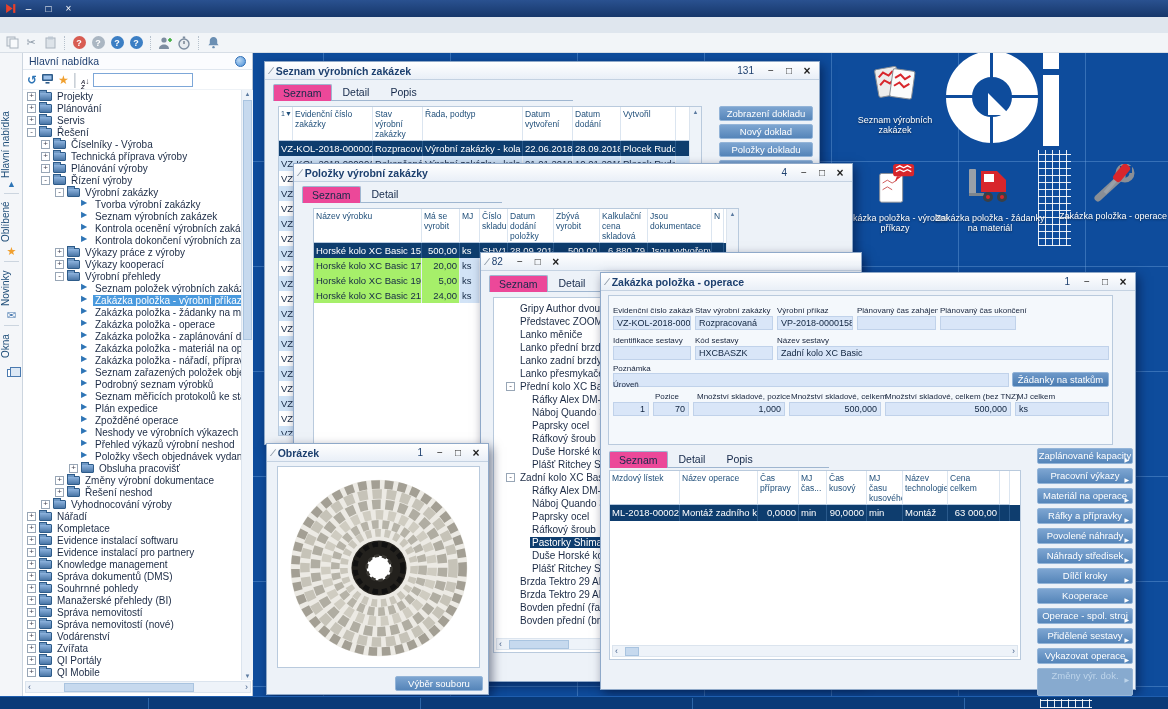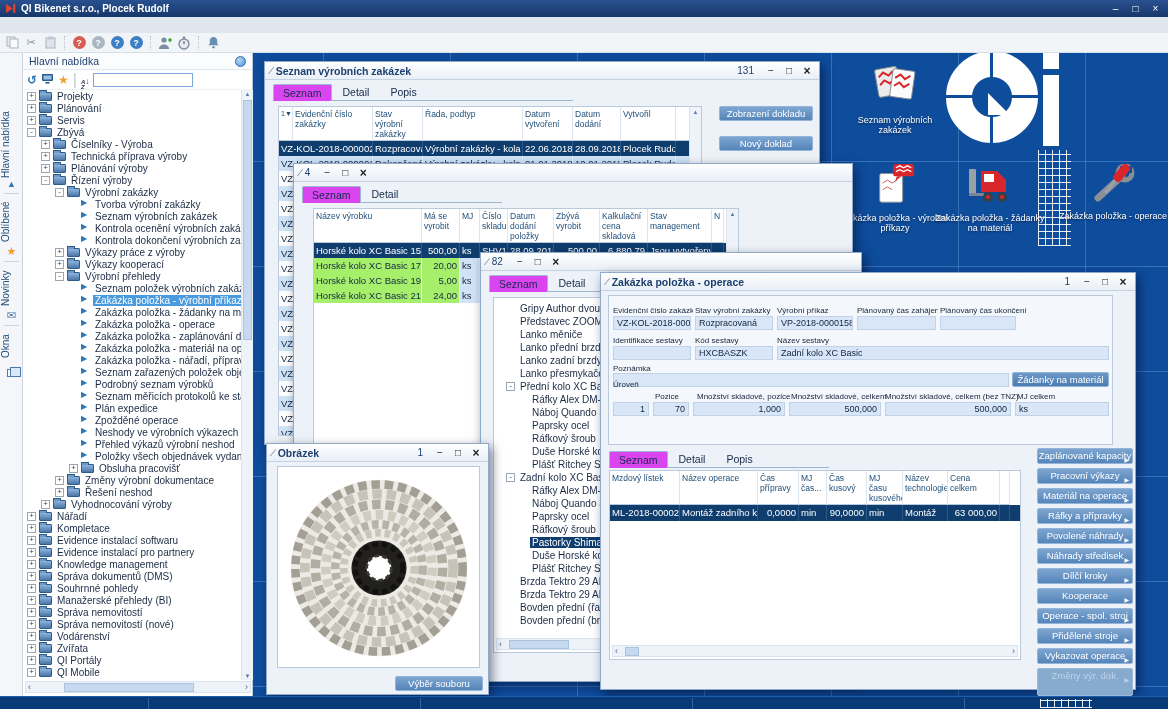--- a/index.html
+++ b/index.html
@@ -73,21 +73,21 @@
   
   .win{position:absolute;background:#edf2f8;border:1px solid #8fa9c9;box-shadow:3px 4px 10px rgba(0,10,40,.5)}
   .wtb{height:18px;background:linear-gradient(#ffffff,#e9eff7);border-bottom:1px solid #c4d2e2;display:flex;align-items:center;padding:0 5px;gap:4px}
   .wtb .wico{color:#8a97a5;font-size:10px;font-weight:bold;font-style:italic}
   .wtb .wt{font-size:10.5px;font-weight:bold;color:#1c3f6e;flex:1;white-space:nowrap;overflow:hidden}
   .wtb .wnum{font-size:10px;color:#1c3f6e;margin-right:6px}
   .wtb .wbtn{font-size:10px;color:#222;width:14px;text-align:center}
   .wtb .wclose{font-weight:bold;font-size:12px}
   .tabs{position:absolute;display:flex;align-items:flex-end;height:19px;border-bottom:1px solid #9fb6d0}
   .tab{font-size:10.5px;color:#15294a;padding:2px 9px;margin-right:1px;border:1px solid transparent;border-bottom:none;cursor:pointer}
-  .tab.active{background:#d946ef;border-color:#9fb6d0;border-radius:2px 2px 0 0;position:relative;bottom:-1px}
+  .tab.active{background:#ec4899;border-color:#9fb6d0;border-radius:2px 2px 0 0;position:relative;bottom:-1px}
   .panel{position:absolute;background:#fff;border:1px solid #b9cadd;overflow:hidden}
   .thr{display:flex;background:#fff}
   .th{flex:none;font-size:8.5px;line-height:10px;color:#1f4e79;padding:2px 2px 1px;border-right:1px solid #dbe5f0;border-bottom:1px solid #b7c9de;overflow:hidden}
   .tr{display:flex;height:15px;line-height:15px;cursor:default}
   .td{flex:none;font-size:9.5px;color:#142844;padding:0 2px;border-right:1px solid #e8eef6;white-space:nowrap;overflow:hidden}
   .tr.sel{background:#0e3d6e}.tr.sel .td{color:#fff;border-right-color:#2a5a8c}
   .tr.alt{background:#cfe3f7}
   .tr.grn .td:nth-child(1),.tr.grn .td:nth-child(2){background:#a6ef6a}
   .tr.grn .td:nth-child(3){background:#d2e3f6}
   .ra{text-align:right}
@@ -115,21 +115,20 @@
 </head>
 <body>
 
 <div class="screen">
 
   <div class="appbar">
     <svg width="11" height="11" viewBox="0 0 10 10">
         <path d="M1 1l6 4-6 4z" fill="#e8402a"></path>
         <rect x="7.4" y="1" width="2" height="8" fill="#e8402a"></rect>
       </svg>
-    <span class="atitle">QI Bikenet s.r.o., Plocek Rudolf</span>
     <span class="actl">–</span>
     <span class="actl">□</span>
     <span class="actl">×</span>
   </div>
 
 
   <div class="toolbar">
     <span class="tico16">
         <svg width="13" height="13" viewBox="0 0 13 13">
           <rect x="1" y="1" width="8" height="9" fill="#e8ecf0" stroke="#aab4be"></rect>
@@ -230,21 +229,21 @@
 
         <div class="trow l0 f">
           <span class="texp">+</span>
           <span class="tico"></span>
           <span class="tlbl">Servis</span>
         </div>
 
         <div class="trow l0 f">
           <span class="texp">-</span>
           <span class="tico"></span>
-          <span class="tlbl">Zbývá</span>
+          <span class="tlbl">Řešení</span>
         </div>
 
         <div class="trow l1 f">
           <span class="texp">+</span>
           <span class="tico"></span>
           <span class="tlbl">Číselníky - Výroba</span>
         </div>
 
         <div class="trow l1 f">
           <span class="texp">+</span>
@@ -816,46 +815,47 @@
             <span class="td w1c3"></span>
             <span class="td w1c4"></span>
             <span class="td w1c5"></span>
             <span class="td w1cf"></span>
           </div>
         </div>
       <div class="vscroll" style="right:0;top:0;width:12px;height:330px">
         <span class="sarr" style="top:2px">▲</span>
       </div>
     </div>
-    <div class="btncol" style="left:454px;top:44px;width:94px;gap:15px">
+    <div class="btncol" style="left:454px;top:44px;width:94px;gap:3px">
 
     <div class="sbtn">Zobrazení dokladu</div>
         <div class="sbtn">Nový doklad</div>
         <div class="sbtn">Položky dokladu</div>
         <div class="sbtn"></div>
       </div>
   </div>
 
   <div class="win" style="left:293px;top:163px;width:560px;height:340px">
     <div class="wtb">
       <span class="wico">∕</span>
+      <span class="wt">Položky výrobní zakázky</span>
       <span class="wnum">4</span>
       <span class="wbtn">−</span>
       <span class="wbtn">□</span>
       <span class="wbtn wclose">×</span>
     </div>
     <div class="tabs" style="left:8px;top:20px;width:200px">
       <span class="tab active">Seznam</span>
       <span class="tab">Detail</span>
     </div>
     <div class="panel" style="left:19px;top:44px;width:426px;height:285px">
       <div class="thr">
         <div class="rep">
           
-        <span class="th w2c0">Název výrobku</span><span class="th w2c1">Má se vyrobit</span><span class="th w2c2">MJ</span><span class="th w2c3">Číslo skladu</span><span class="th w2c4">Datum dodání položky</span><span class="th w2c5">Zbývá vyrobit</span><span class="th w2c6">Kalkulační cena skladová</span><span class="th w2c7">Stav management</span><span class="th w2c8">N</span></div>
+        <span class="th w2c0">Název výrobku</span><span class="th w2c1">Má se vyrobit</span><span class="th w2c2">MJ</span><span class="th w2c3">Číslo skladu</span><span class="th w2c4">Datum dodání položky</span><span class="th w2c5">Zbývá vyrobit</span><span class="th w2c6">Kalkulační cena skladová</span><span class="th w2c7">Jsou dokumentace</span><span class="th w2c8">N</span></div>
       </div>
       <div>
 
           <div class="tr sel">
             <span class="td w2c0">Horské kolo XC Basic 15"</span>
             <span class="td w2c1 ra">500,00</span>
             <span class="td w2c2">ks</span>
             <span class="td w2c3">SHV1</span>
             <span class="td w2c4">28.09.2018</span>
             <span class="td w2c5 ra">500,00</span>
@@ -1104,21 +1104,21 @@
 
       <span class="flb" style="left:4px;top:40px">Identifikace sestavy</span>
       <span class="flb" style="left:86px;top:40px">Kód sestavy</span>
       <span class="flb" style="left:168px;top:40px">Název sestavy</span>
       <span class="fld" style="left:4px;top:50px;width:78px"></span>
       <span class="fld" style="left:86px;top:50px;width:78px">HXCBASZK</span>
       <span class="fld" style="left:168px;top:50px;width:332px">Zadní kolo XC Basic</span>
 
       <span class="flb" style="left:4px;top:68px">Poznámka</span>
       <span class="fld" style="left:4px;top:77px;width:396px"></span>
-      <div class="sbtn" style="position:absolute;left:403px;top:76px;width:97px;background:linear-gradient(#6d98c8,#4a7cb2)">Žádanky na materiál</div>
+      <div class="sbtn" style="position:absolute;left:403px;top:76px;width:97px;background:linear-gradient(#6d98c8,#4a7cb2)">Žádanky na statkům</div>
 
       <span class="flb" style="left:4px;top:84px">Úroveň</span>
       <span class="flb" style="left:46px;top:96px">Pozice</span>
       <span class="flb" style="left:88px;top:96px">Množství skladové, pozice</span>
       <span class="flb" style="left:182px;top:96px">Množství skladové, celkem</span>
       <span class="flb" style="left:276px;top:96px">Množství skladové, celkem (bez TNZ)</span>
       <span class="flb" style="left:408px;top:96px">MJ celkem</span>
       <span class="fld ra" style="left:4px;top:106px;width:36px">1</span>
       <span class="fld ra" style="left:44px;top:106px;width:36px">70</span>
       <span class="fld ra" style="left:84px;top:106px;width:92px">1,000</span>
@@ -1165,21 +1165,21 @@
 
     <div class="sbtn" style="height:16px;line-height:14px"><span>Zaplánované kapacity</span><span class="arr">▶</span></div>
         <div class="sbtn arrow" style="height:16px;line-height:14px"><span>Pracovní výkazy</span><span class="arr">▶</span></div>
         <div class="sbtn" style="height:16px;line-height:14px"><span>Materiál na operace</span><span class="arr">▶</span></div>
         <div class="sbtn" style="height:16px;line-height:14px"><span>Ráfky a přípravky</span><span class="arr">▶</span></div>
         <div class="sbtn arrow" style="height:16px;line-height:14px"><span>Povolené náhrady</span><span class="arr">▶</span></div>
         <div class="sbtn" style="height:16px;line-height:14px"><span>Náhrady středisek</span><span class="arr">▶</span></div>
         <div class="sbtn arrow" style="height:16px;line-height:14px"><span>Dílčí kroky</span><span class="arr">▶</span></div>
         <div class="sbtn arrow" style="height:16px;line-height:14px"><span>Kooperace</span><span class="arr">▶</span></div>
         <div class="sbtn arrow" style="height:16px;line-height:14px"><span>Operace - spol. stroj</span><span class="arr">▶</span></div>
-        <div class="sbtn" style="height:16px;line-height:14px"><span>Přidělené stroje</span><span class="arr">▶</span></div>
+        <div class="sbtn" style="height:16px;line-height:14px"><span>Přidělené sestavy</span><span class="arr">▶</span></div>
         <div class="sbtn" style="height:16px;line-height:14px"><span>Vykazovat operace</span><span class="arr">▶</span></div>
         <div class="sbtn disabled" style="height:28px;line-height:14px"><span>Změny výr. dok.</span><span class="arr">▶</span></div>
       </div>
   </div>
 
   <div class="taskbar">
     <div class="tbsep" style="left:148px"></div>
     <div class="tbsep" style="left:420px"></div>
     <div class="tbsep" style="left:692px"></div>
     <div class="tbsep" style="left:964px"></div>

